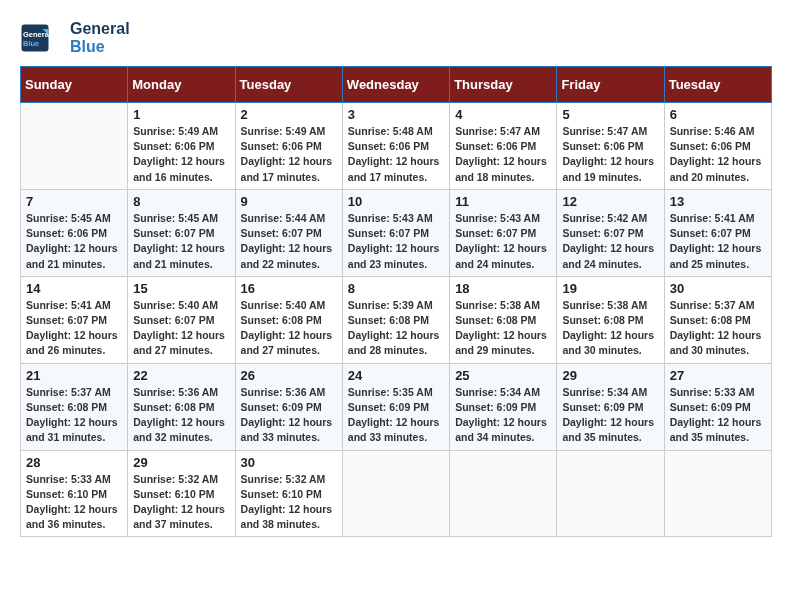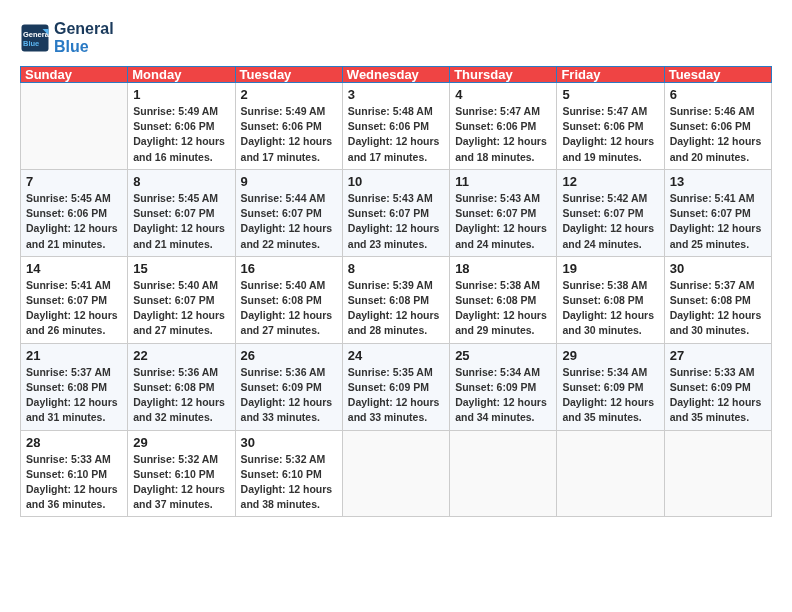--- a/index.html
+++ b/index.html
@@ -12,21 +12,21 @@
     }
     .header {
       display: flex;
       justify-content: space-between;
       align-items: flex-start;
       margin-bottom: 10px;
     }
     .logo {
       display: flex;
       align-items: center;
-      gap: 4px;
+      gap: 20px;
     }
     .logo-icon {
       width: 30px;
       height: 30px;
     }
     .title-block {
       text-align: right;
     }
     .month-title {
       font-size: 36px;
@@ -36,23 +36,23 @@
     .subtitle {
       font-size: 14px;
       color: #333;
     }
     .calendar {
       width: 100%;
       border-collapse: collapse;
       font-size: 11px;
     }
     .calendar th {
-      background: #ef4444;
+      background: #7f1d1d;
       color: #fff;
-      padding: 0 4px;
+      padding: 10px 4px;
       text-align: left;
       font-size: 13px;
       font-weight: bold;
       border: 1px solid #2a7ac4;
     }
     .calendar td {
       border: 1px solid #ccc;
       vertical-align: top;
       padding: 4px 5px;
       width: 107px;

